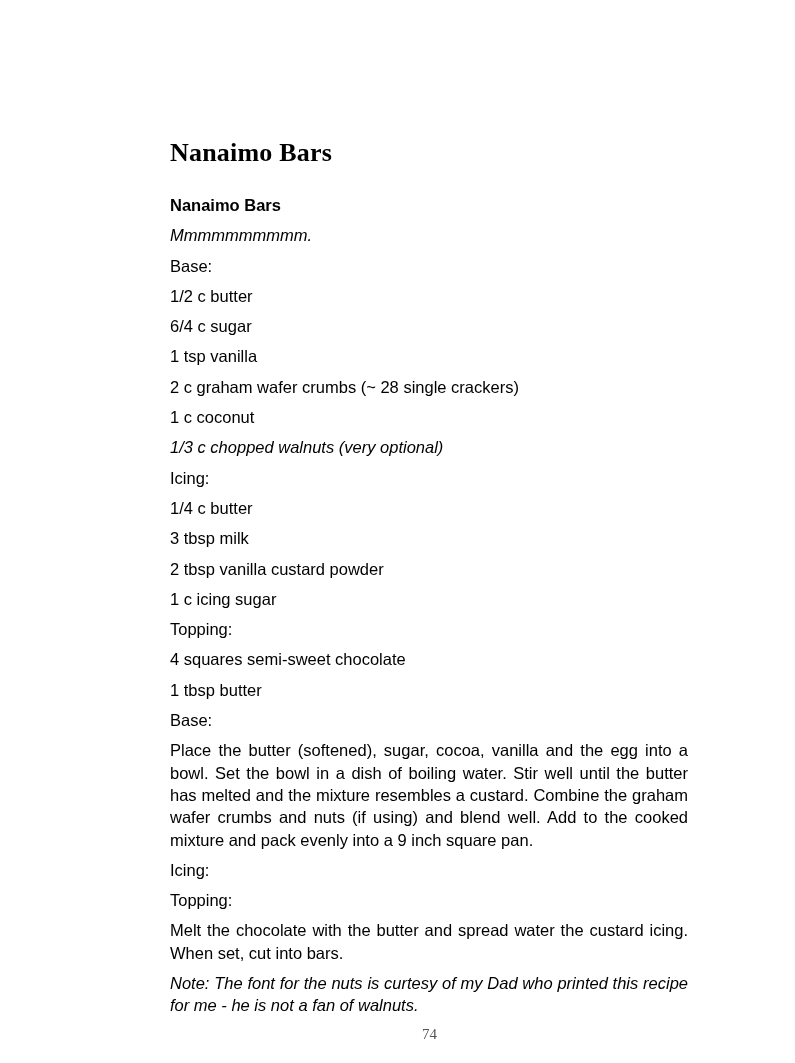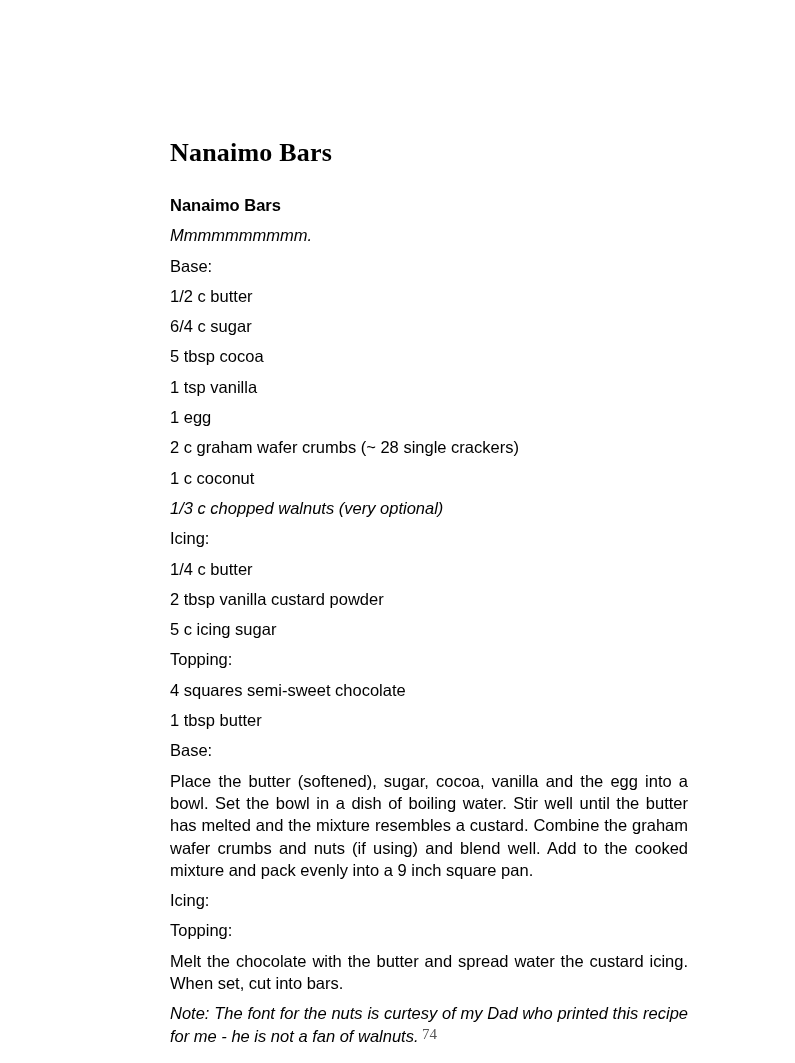--- a/index.html
+++ b/index.html
@@ -51,31 +51,30 @@
   <div class="content">
 
     <h1 class="doc-title">Nanaimo Bars</h1>
 
     <div class="line bold">Nanaimo Bars</div>
     <div class="line italic">Mmmmmmmmmm.</div>
 
     <div class="line">Base:</div>
     <div class="line">1/2 c butter</div>
     <div class="line">6/4 c sugar</div>
-    <div class="line">5 tbsp cocoa</div>
     <div class="line">1 tsp vanilla</div>
-    <div class="line">1 egg</div>
     <div class="line">2 c graham wafer crumbs (~ 28 single crackers)</div>
     <div class="line">1 c coconut</div>
     <div class="line italic">1/3 c chopped walnuts (very optional)</div>
 
     <div class="line">Icing:</div>
     <div class="line">1/4 c butter</div>
+    <div class="line">3 tbsp milk</div>
     <div class="line">2 tbsp vanilla custard powder</div>
-    <div class="line">5 c icing sugar</div>
+    <div class="line">1 c icing sugar</div>
 
     <div class="line">Topping:</div>
     <div class="line">4 squares semi-sweet chocolate</div>
     <div class="line">1 tbsp butter</div>
 
     <div class="line">Base:</div>
     <div class="line justify">Place the butter (softened), sugar, cocoa, vanilla and the egg into a bowl. Set the bowl in a dish of boiling water. Stir well until the butter has melted and the mixture resembles a custard. Combine the graham wafer crumbs and nuts (if using) and blend well. Add to the cooked mixture and pack evenly into a 9 inch square pan.</div>
 
     <div class="line">Icing:</div>
 

